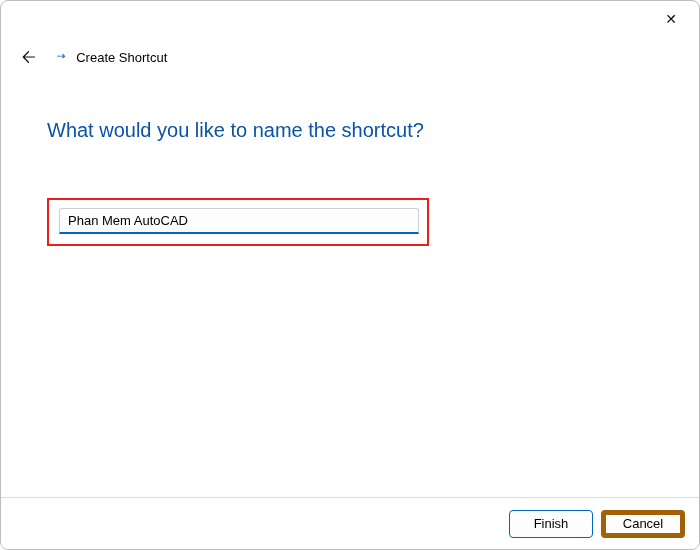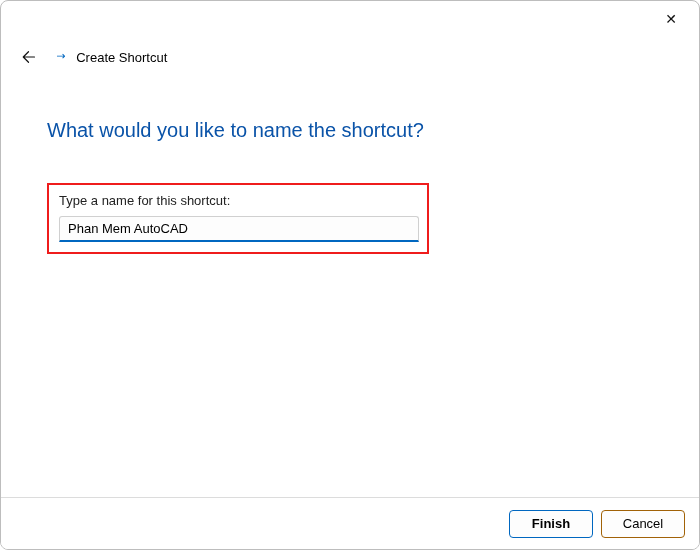--- a/index.html
+++ b/index.html
@@ -50,21 +50,21 @@
       color: #000000;
       margin-left: -6px;
     }
     .content {
       padding: 52px 46px 0 46px;
     }
     .heading {
       color: #0a53a8;
       font-size: 20px;
       font-weight: 400;
-      margin-bottom: 41px;
+      margin-bottom: 56px;
     }
     .annot-box {
       border: 2px solid #ef1c1c;
       padding: 8px 10px 10px 10px;
       display: inline-block;
       width: 382px;
     }
     .label {
       font-size: 13px;
       color: #222;
@@ -103,25 +103,25 @@
       gap: 8px;
       padding: 0 14px;
       background: #fff;
     }
     .btn {
       min-width: 84px;
       height: 28px;
       font-size: 13px;
       font-family: inherit;
       background: #fdfdfd;
-      border: 1px solid #a16207;
+      border: 5px solid #a16207;
       border-radius: 4px;
       cursor: pointer;
     }
-    .btn.primary { border: 1px solid #0067c0; font-weight: bold; }
+    .btn.primary { border: 1px solid #0067c0; }
     .watermark {
       position: absolute;
       left: 16px; bottom: 12px;
       font-family: Arial, sans-serif;
       font-weight: 900;
       font-style: italic;
       font-size: 21px;
       letter-spacing: -0.5px;
       -webkit-text-stroke: 2px #fff;
       paint-order: stroke fill;
@@ -146,21 +146,20 @@
     </svg>
   </div>
   <span class="wizard-icon">↗</span>
   <span class="wizard-title">Create Shortcut</span>
 </div>
 
 <div class="content">
   <h1 class="heading">What would you like to name the shortcut?</h1>
 
   <div class="annot-box">
-    <label class="label">Type a name for this shortcut:</label>
     <div class="input-wrap">
       <input type="text" class="name-input" value="Phan Mem AutoCAD" style="">
     </div>
   </div>
 
 </div>
 
 <div class="watermark">
   <span class="wm-a">ThuThuat</span><span class="wm-b">PhanMem</span><span class="wm-c">.vn</span>
 </div>

